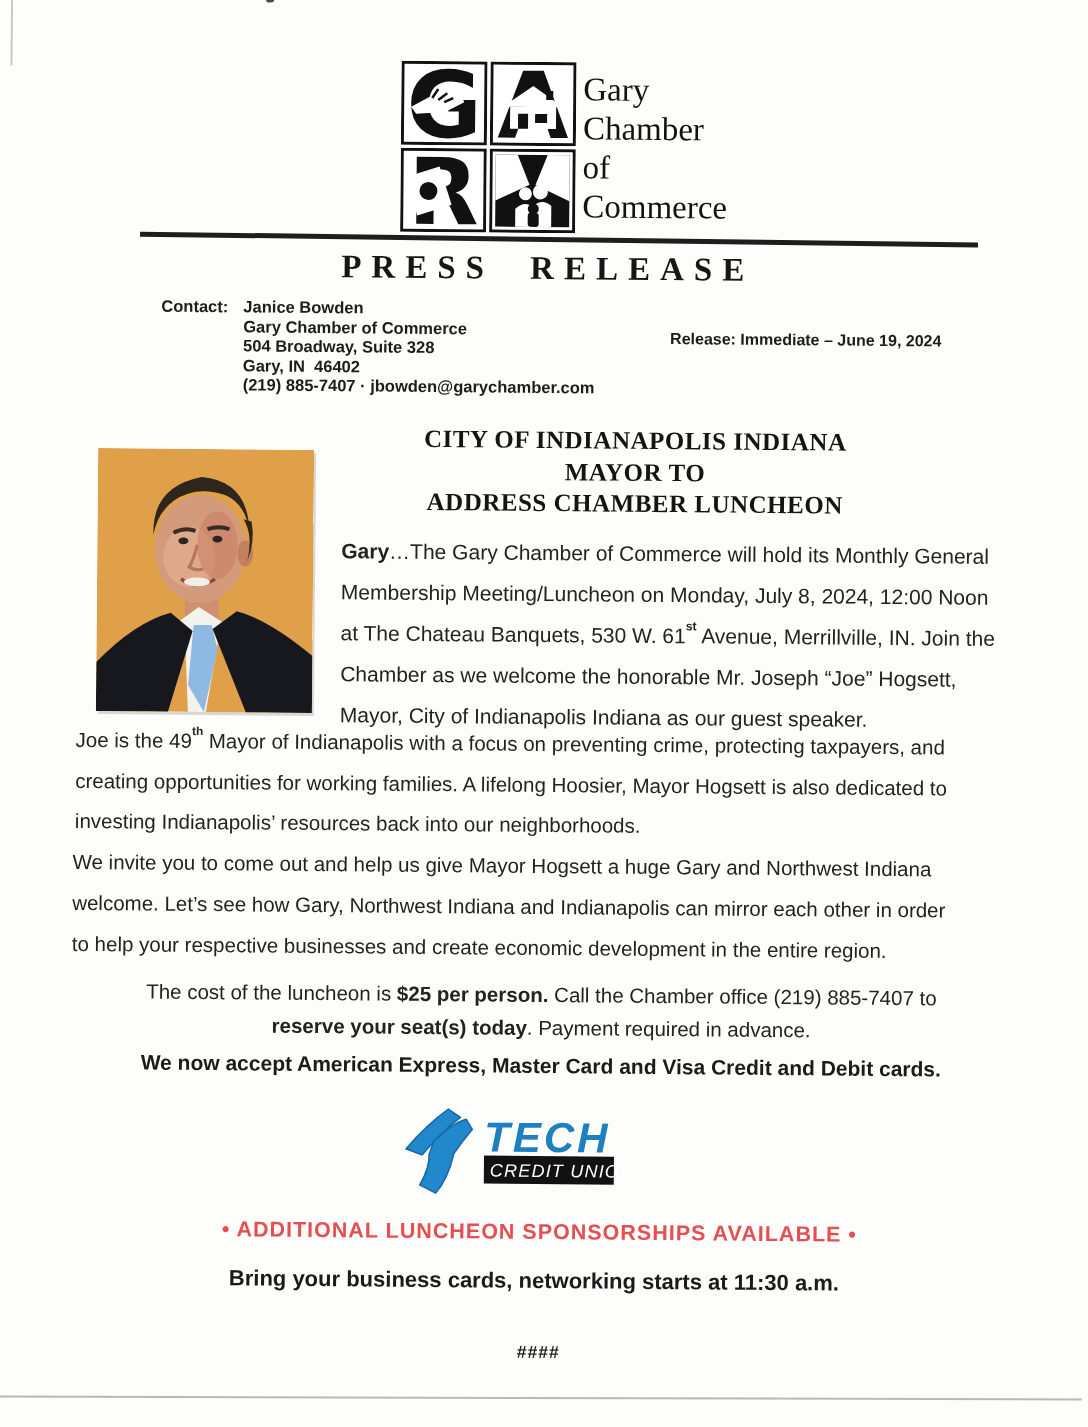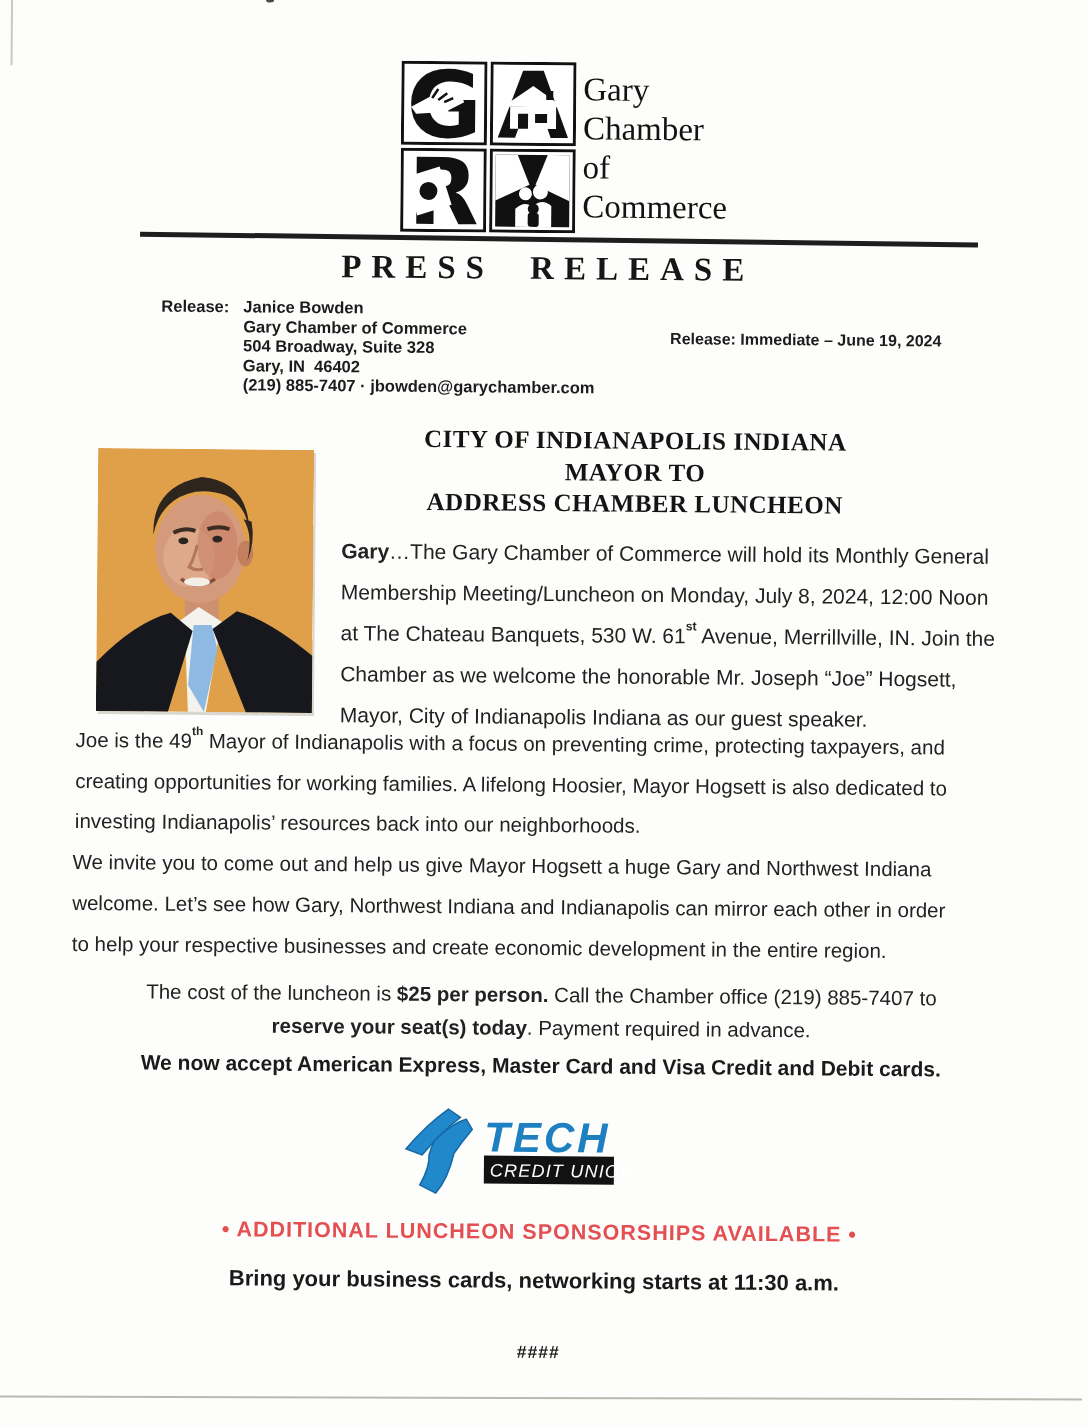--- a/index.html
+++ b/index.html
@@ -112,21 +112,21 @@
     <div class="logo-org">
         <div class="ln">Gary</div>
         <div class="ln">Chamber</div>
         <div class="ln">of</div>
         <div class="ln">Commerce</div>
       </div>
 
     <div class="rule"></div>
     <div class="press-release">PRESS RELEASE</div>
 
-    <div class="contact-label">Release:</div>
+    <div class="contact-label">Contact:</div>
     <div class="contact-lines">
         <div class="ln">Janice Bowden</div>
         <div class="ln">Gary Chamber of Commerce</div>
         <div class="ln">504 Broadway, Suite 328</div>
         <div class="ln">Gary, IN&nbsp; 46402</div>
         <div class="ln">(219) 885-7407 · jbowden@garychamber.com</div>
       </div>
     <div class="release-line">Release: Immediate – June 19, 2024</div>
 
     <div class="headline">

